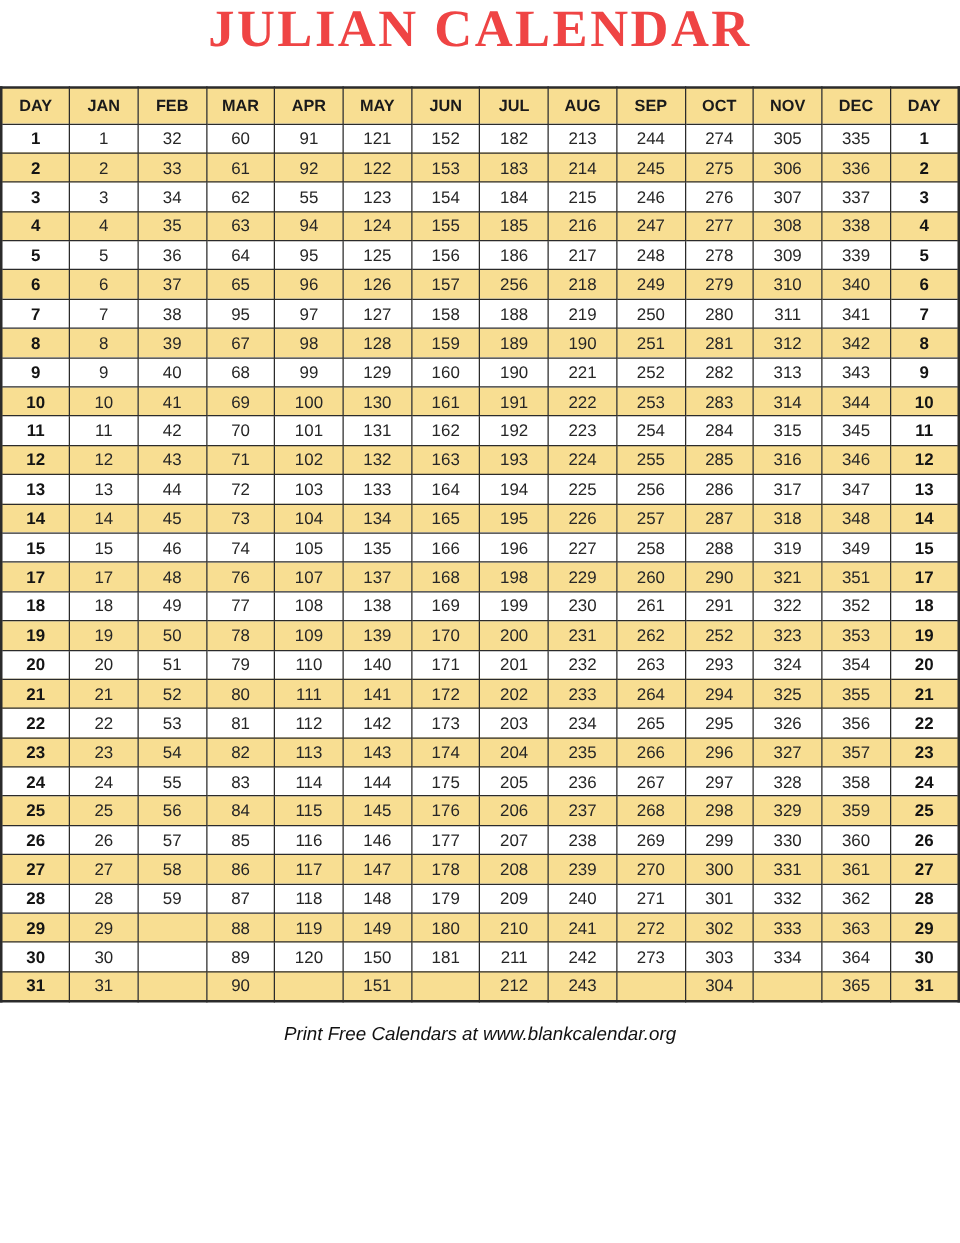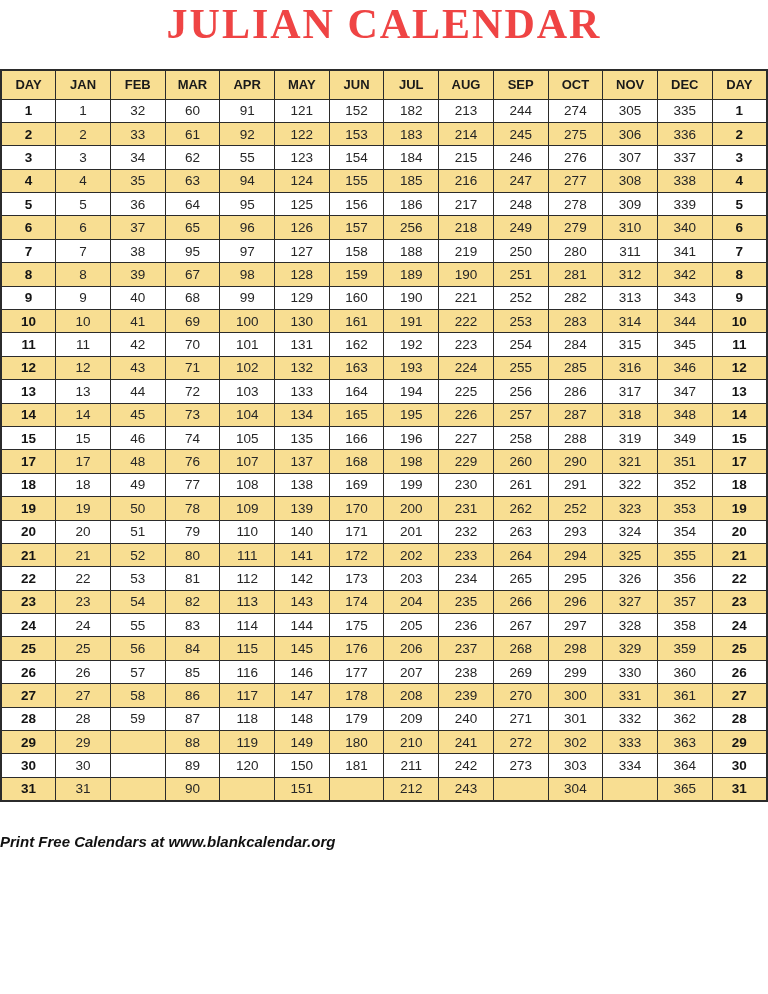--- a/index.html
+++ b/index.html
@@ -58,24 +58,24 @@
   }
   table.julian tbody tr:nth-child(even) td{
     background:var(--band);
   }
   table.julian td:first-child,
   table.julian td:last-child{
     font-weight:700;
     color:#141414;
   }
   .footer{
-    margin-top:31px;
-    text-align:left;
+    margin-top:17px;
+    text-align:center;
     font-size:15px;
-    font-weight:700;
+    font-weight:400;
     font-style:italic;
     color:#111111;
   }
 </style>
 </head>
 <body>
 
 <div class="page">
   <h1 class="title">JULIAN CALENDAR</h1>
 

